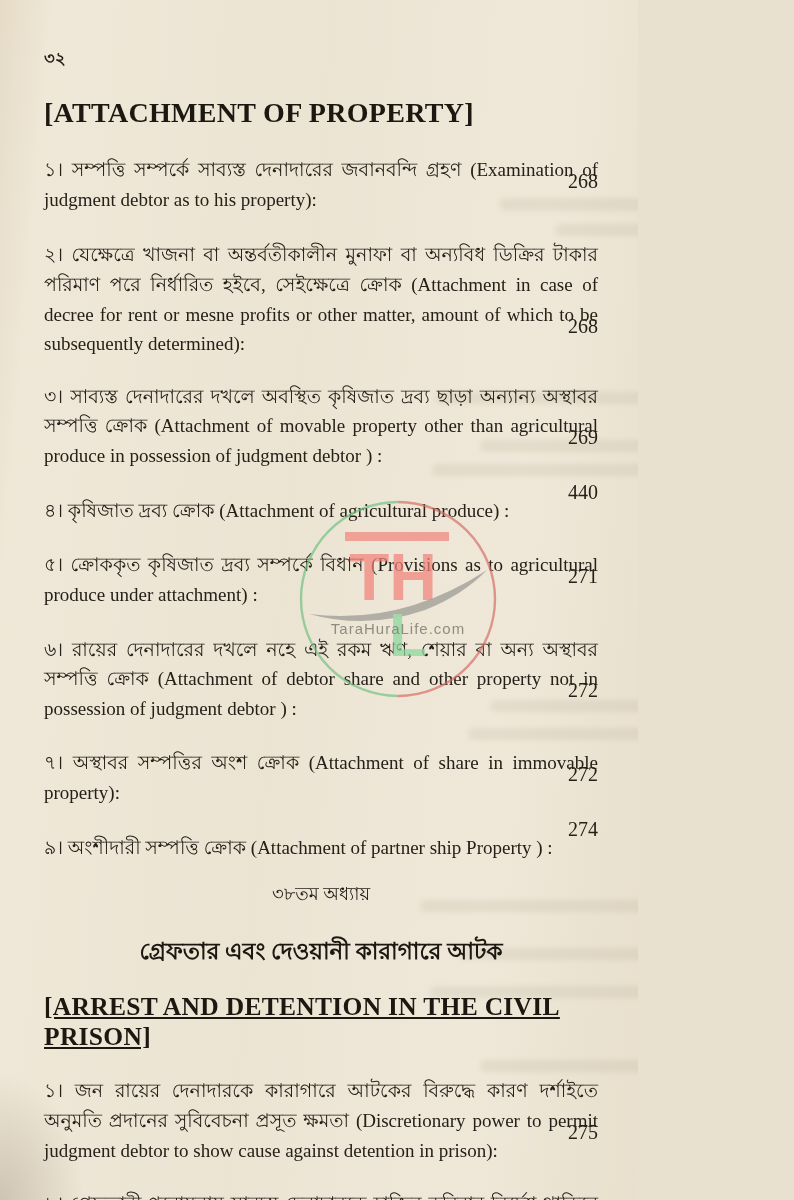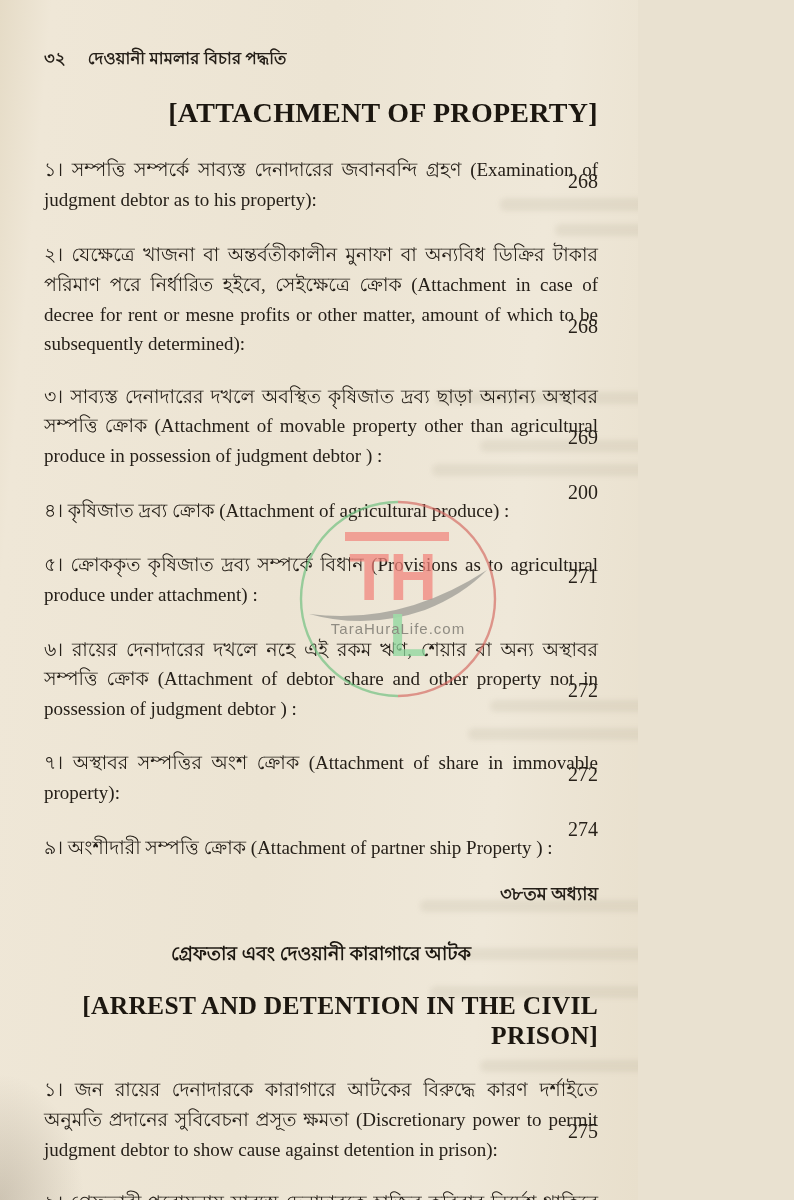--- a/index.html
+++ b/index.html
@@ -26,52 +26,52 @@
     background: radial-gradient(120px 180px at 0% 100%, rgba(90,75,55,0.22), rgba(90,75,55,0) 70%);
     pointer-events: none;
   }
   .running-header {
     display: flex; align-items: baseline; gap: 22px;
     font-size: 16.5px; font-weight: bold;
     margin-bottom: 24px;
     letter-spacing: 0.2px;
   }
   .section-title {
-    text-align: right;
+    text-align: left;
     font-weight: bold;
     font-size: 28px;
     letter-spacing: 0.3px;
     margin: 0 0 26px 0;
     color: #1c1710;
   }
-  .section-title.second { font-size: 25.5px; margin: 2px 0 24px 0; }
+  .section-title.second { font-size: 25.5px; margin: 2px 0 24px 0; text-decoration: underline; }
   .toc-item {
     position: relative;
     font-size: 19px;
     line-height: 1.56;
     text-align: justify;
     margin-bottom: 25px;
   }
   .toc-item .toc-page {
     position: absolute;
     right: 0; bottom: 17px;
     font-size: 20px;
     text-align: right;
     font-weight: normal;
     font-family: Liberation Serif, serif;
   }
   .chapter-marker {
-    text-align: right;
+    text-align: center;
     font-size: 18px;
-    font-weight: bold;
-    margin: 2px 0 28px 0;
+    font-weight: normal;
+    margin: 2px 0 22px 0;
   }
   .bengali-chapter-title {
     text-align: center;
-    font-size: 19px;
+    font-size: 23px;
     font-weight: bold;
     margin: 0 0 20px 0;
     color: #1c1710;
   }
   
   .watermark {
     position: absolute;
     left: 297px; top: 498px;
     width: 202px; height: 202px;
     opacity: 0.78;
@@ -103,21 +103,20 @@
   <div class="smudge" style="left:468px; top:728px; width:268px; height:12px;"></div>
   <div class="smudge" style="left:420px; top:900px; width:300px; height:12px;"></div>
   <div class="smudge" style="left:458px; top:948px; width:262px; height:12px;"></div>
   <div class="smudge" style="left:430px; top:986px; width:288px; height:12px;"></div>
   <div class="smudge" style="left:480px; top:1060px; width:250px; height:12px;"></div>
 
   <div class="content">
 
     <div class="running-header">
       <span>৩২</span>
-      <span>দেওয়ানী মামলার বিচার পদ্ধতি</span>
     </div>
 
     <div class="section-title">[ATTACHMENT OF PROPERTY]</div>
 
     <div class="toc-item" style="margin-bottom:26px;">
       <span>১। সম্পত্তি সম্পর্কে সাব্যস্ত দেনাদারের জবানবন্দি গ্রহণ (Examination of judgment debtor as to his property):</span>
       <span class="toc-page">268</span>
     </div>
 
     <div class="toc-item" style="margin-bottom:23px;">
@@ -125,21 +124,21 @@
       <span class="toc-page">268</span>
     </div>
 
     <div class="toc-item" style="margin-bottom:25px;">
       <span>৩। সাব্যস্ত দেনাদারের দখলে অবস্থিত কৃষিজাত দ্রব্য ছাড়া অন্যান্য অস্থাবর সম্পত্তি ক্রোক (Attachment of movable property other than agricultural produce in possession of judgment debtor ) :</span>
       <span class="toc-page">269</span>
     </div>
 
     <div class="toc-item" style="margin-bottom:25px;">
       <span>৪। কৃষিজাত দ্রব্য ক্রোক (Attachment of agricultural produce) :</span>
-      <span class="toc-page">200</span>
+      <span class="toc-page">440</span>
     </div>
 
     <div class="toc-item" style="margin-bottom:25px;">
       <span>৫। ক্রোককৃত কৃষিজাত দ্রব্য সম্পর্কে বিধান (Provisions as to agricultural produce under attachment) :</span>
       <span class="toc-page">271</span>
     </div>
 
     <div class="toc-item" style="margin-bottom:25px;">
       <span>৬। রায়ের দেনাদারের দখলে নহে এই রকম ঋণ, শেয়ার বা অন্য অস্থাবর সম্পত্তি ক্রোক (Attachment of debtor share and other property not in possession of judgment debtor ) :</span>
       <span class="toc-page">272</span>

